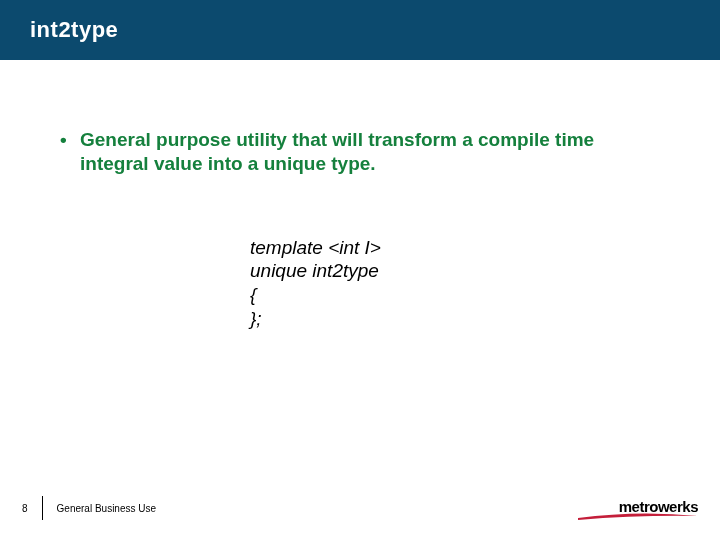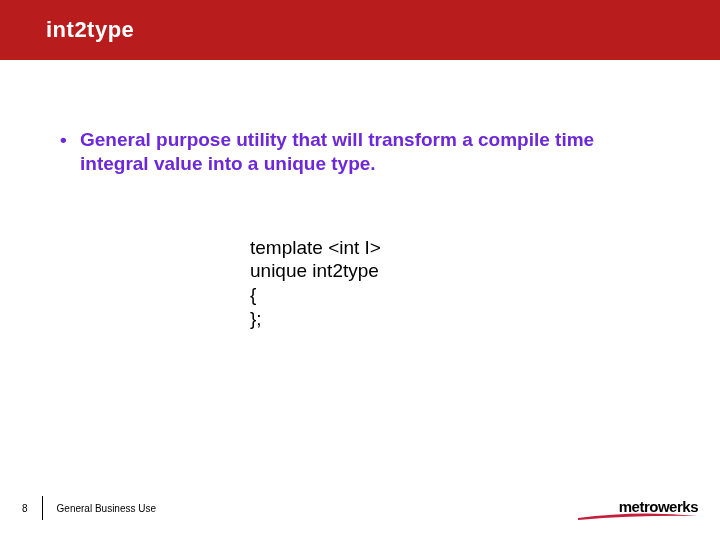--- a/index.html
+++ b/index.html
@@ -1,24 +1,24 @@
 <!DOCTYPE html>
 <html><head>
 <meta charset="utf-8">
 <style>
   * { margin: 0; padding: 0; box-sizing: border-box; }
   html, body { width: 720px; height: 540px; font-family: Arial, Helvetica, sans-serif; background: #fff; overflow: hidden; }
   .slide { position: relative; width: 720px; height: 540px; background: #fff; }
-  .title-bar { width: 100%; height: 60px; background: #b91c1c; display: flex; align-items: center; padding-left: 46px; }
+  .title-bar { width: 100%; height: 60px; background: #0c4a6e; display: flex; align-items: center; padding-left: 30px; }
   .title-bar h1 { color: #fff; font-size: 22px; font-weight: bold; letter-spacing: 0.5px; }
   .content { padding: 68px 60px 0 60px; }
   .bullets { list-style: none; }
-  .bullets li { position: relative; font-size: 19px; font-weight: bold; color: #6d28d9; line-height: 1.25; padding-left: 20px; margin-bottom: 4px; }
+  .bullets li { position: relative; font-size: 19px; font-weight: bold; color: #15803d; line-height: 1.25; padding-left: 20px; margin-bottom: 4px; }
   .bullets li::before { content: "•"; position: absolute; left: 0; top: 0; font-size: 19px; }
-  .code-block { margin: 60px 0 0 190px; font-size: 19px; font-family: Arial, Helvetica, sans-serif; line-height: 1.25; color: #000; }
+  .code-block { margin: 60px 0 0 190px; font-size: 19px; font-family: Arial, Helvetica, sans-serif; line-height: 1.25; color: #000; font-style: italic; }
   .code-block .line { white-space: pre; }
   .footer { position: absolute; left: 0; bottom: 20px; width: 100%; height: 24px; display: flex; align-items: center; }
   .page-num { font-size: 10px; color: #000; padding: 0 14px 0 22px; }
   .vline { width: 1px; height: 24px; background: #000; margin-right: 14px; }
   .footer-text { font-size: 10px; color: #000; }
   .logo { position: absolute; right: 22px; bottom: 18px; text-align: right; }
   .logo .brand { font-size: 15px; font-weight: bold; color: #000; letter-spacing: -0.5px; line-height: 1; }
   .logo .swoosh { display: block; margin-left: auto; margin-top: -2px; }
 </style>
 </head>

